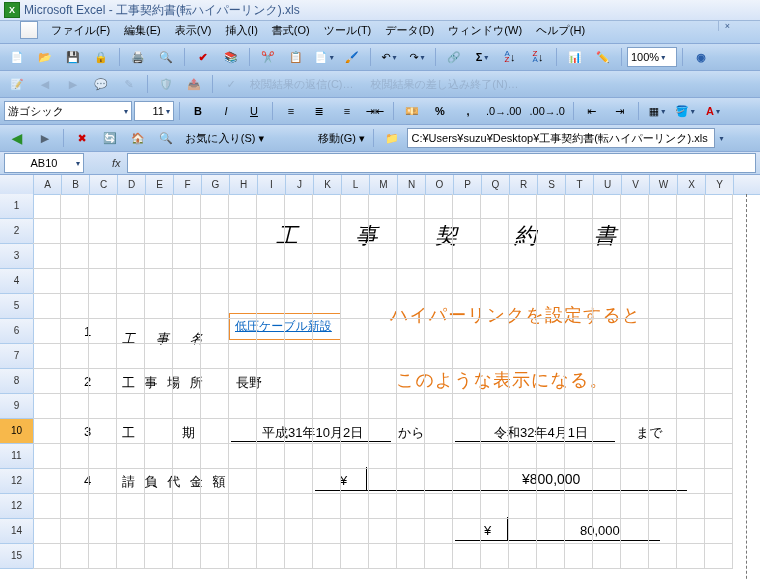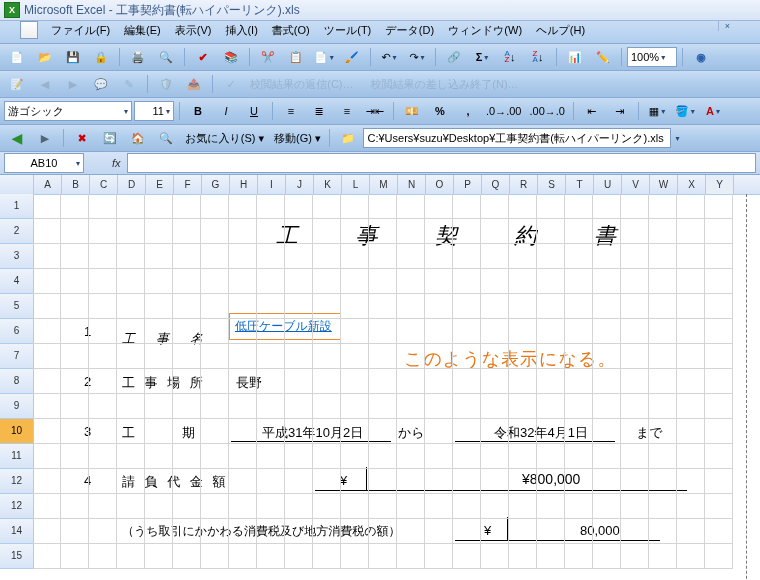--- a/index.html
+++ b/index.html
@@ -290,21 +290,21 @@
 
 <div class="toolbar">
   <span class="tbtn" style="color:#2a8f2a;font-size:14px">◀</span>
   <span class="tbtn" style="opacity:.5">▶</span>
   <span class="sep"></span>
   <span class="tbtn" style="color:#c00">✖</span>
   <span class="tbtn" style="color:#2a8f2a">🔄</span>
   <span class="tbtn">🏠</span>
   <span class="tbtn">🔍</span>
   <span style="padding:0 4px;">お気に入り(S) ▾</span>
-  <span style="padding:0 4px;">移動(G) ▾</span>
+  <span style="padding:0 4px;margin-left:44px;">移動(G) ▾</span>
   <span class="sep"></span>
   <span class="tbtn">📁</span>
   <span class="path-box">
       <span>C:¥Users¥suzu¥Desktop¥工事契約書(転ハイパーリンク).xls</span>
     </span>
   <span class="drop">▾</span>
 </div>
 
 <div class="formulabar">
   <div class="namebox">
@@ -364,21 +364,22 @@
     <div class="rowhead">15</div>
   </div>
 
   <div class="label big-title" style="left:276px; top:46px;font-style:italic;">工 事 契 約 書</div>
 
   <div class="label" style="left:84px; top:149px;">1</div>
   <div class="label" style="left:122px; top:155px; letter-spacing:4px;font-style:italic;">工　事　名</div>
   <div class="hyperbox" style="left:229px; top:138px;">
     <a href="#">低圧ケーブル新設</a>
   </div>
-  <div class="annot" style="left:396px; top:172px;padding-left:8px;">このような表示になる。</div>
+  <div class="annot" style="left:390px; top:128px;">ハイパーリンクを設定すると</div>
+  <div class="annot" style="left:396px; top:193px;">このような表示になる。</div>
 
   <div class="label" style="left:84px; top:199px;">2</div>
   <div class="label" style="left:122px; top:199px; letter-spacing:3px;">工 事 場 所</div>
   <div class="label" style="left:236px; top:199px;">長野</div>
 
   <div class="label" style="left:84px; top:249px;">3</div>
   <div class="label" style="left:122px; top:249px; letter-spacing:2px;">工　　　期</div>
   <div class="label" style="left:262px; top:249px;">平成31年10月2日</div>
   <div class="label" style="left:398px; top:249px;">から</div>
   <div class="label" style="left:494px; top:249px;">令和32年4月1日</div>
@@ -387,21 +388,20 @@
   <div style="position:absolute; left:231px; top:266px; width:160px; border-bottom:1px solid #000;"></div>
   <div style="position:absolute; left:455px; top:266px; width:160px; border-bottom:1px solid #000;"></div>
 
   <div class="label" style="left:84px; top:298px;">4</div>
   <div class="label" style="left:122px; top:298px; letter-spacing:3px;">請 負 代 金 額</div>
   <div class="label" style="left:340px; top:298px;">¥</div>
   <div class="label yen-amount" style="left:522px; top:296px;">¥800,000</div>
   <div style="position:absolute; left:315px; top:315px; width:372px; border-bottom:1px solid #000;"></div>
   <div style="position:absolute; left:366px; top:292px; height:23px; border-left:1px solid #000;"></div>
 
-  <div class="label" style="left:122px; top:348px; font-size:12px;">（うち取引にかかわる消費税及び地方消費税の額）</div>
   <div class="label" style="left:484px; top:348px;">¥</div>
   <div class="label" style="left:580px; top:348px; font-size:13px;">80,000</div>
   <div style="position:absolute; left:455px; top:365px; width:205px; border-bottom:1px solid #000;"></div>
   <div style="position:absolute; left:507px; top:342px; height:23px; border-left:1px solid #000;"></div>
 
   <table class="cells">
     <tbody>
         <tr>
           <td></td>
           <td></td>

